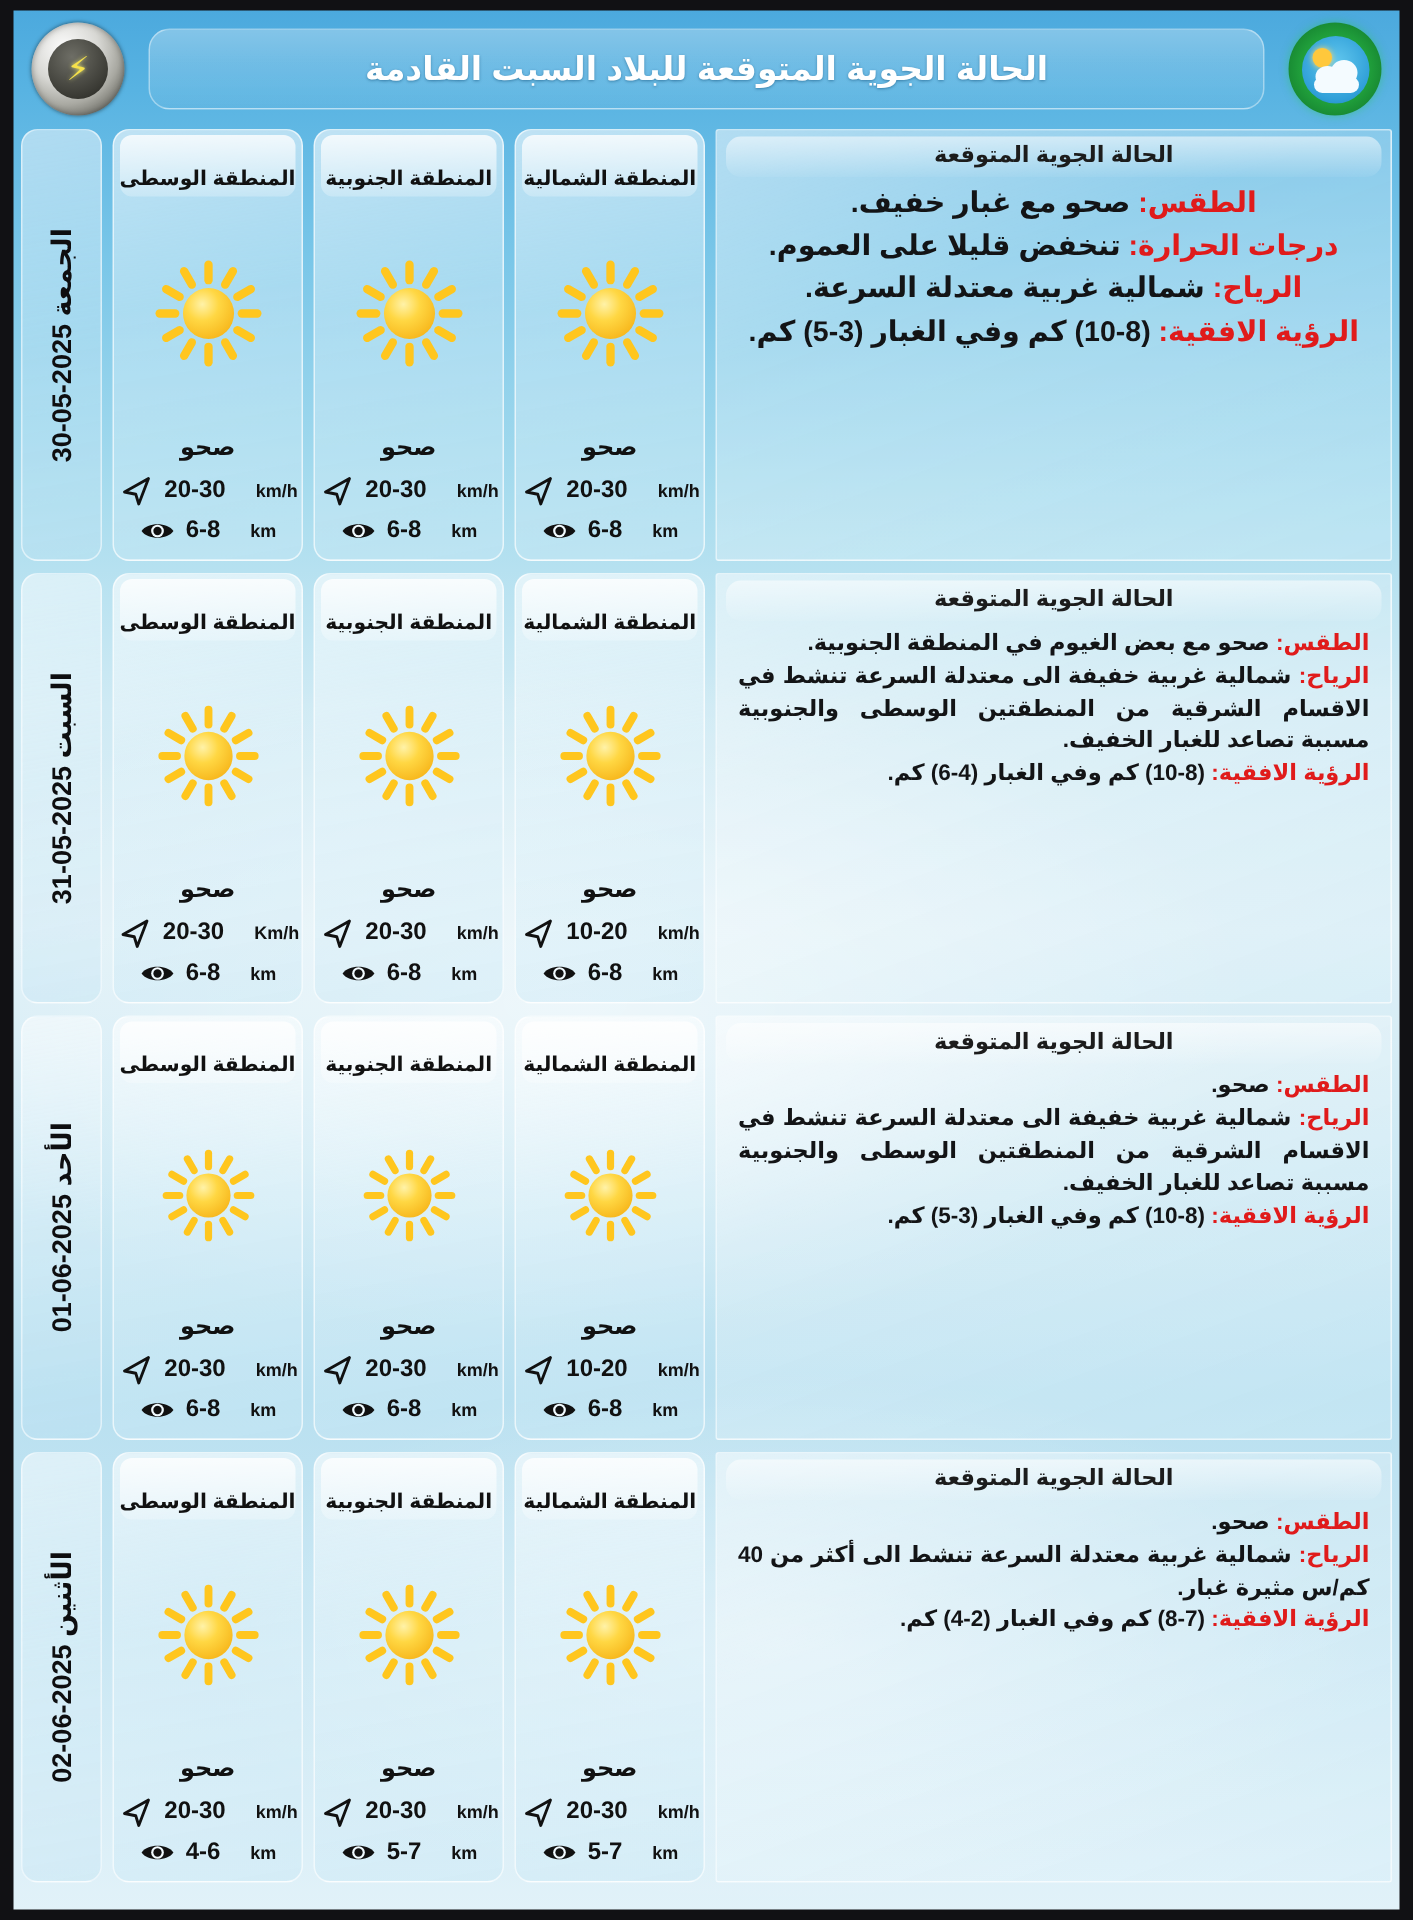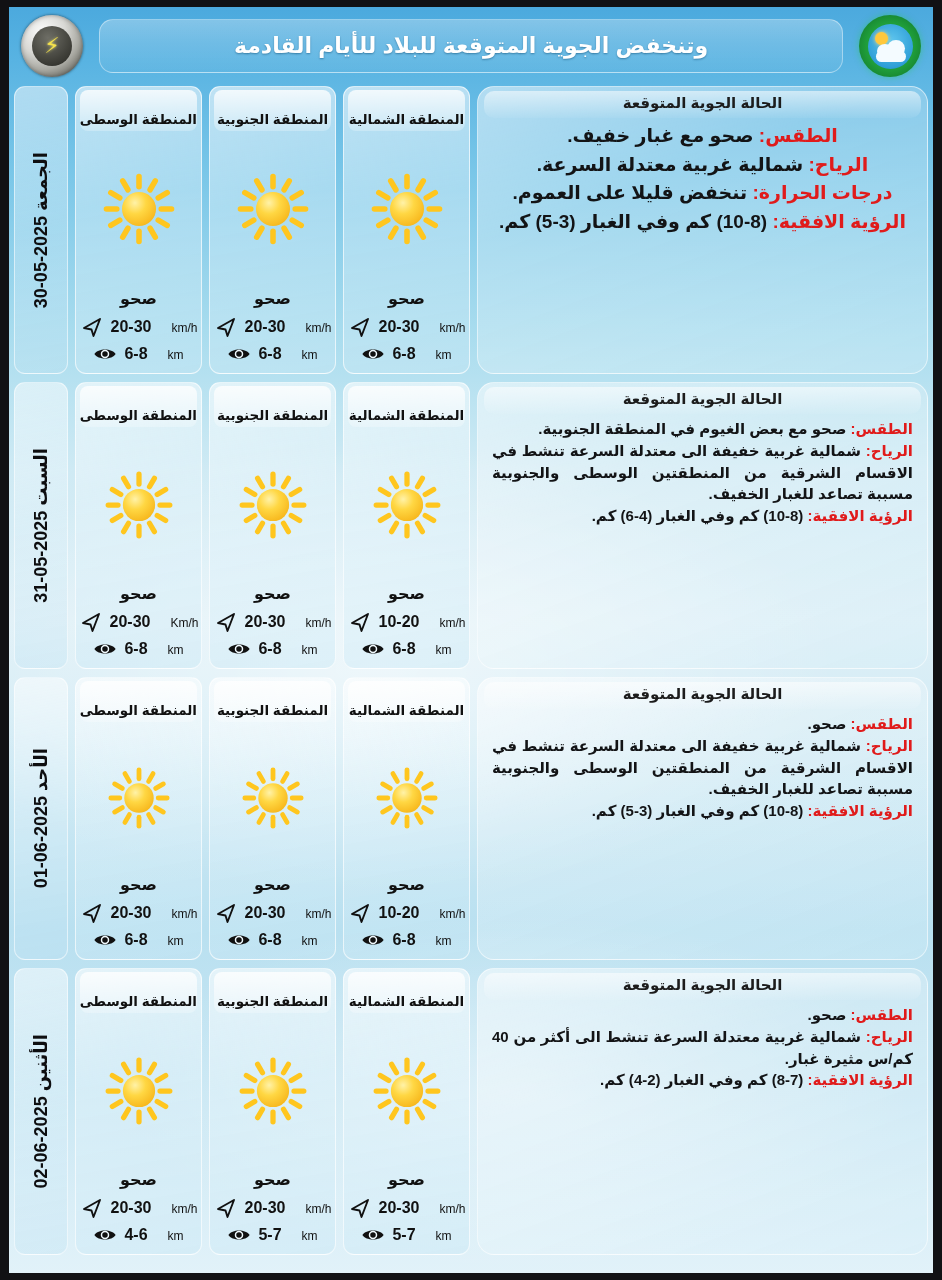--- a/index.html
+++ b/index.html
@@ -158,21 +158,21 @@
     display: flex;
     flex-direction: row;
     gap: 7px;
     margin-bottom: 8px;
     align-items: stretch;
   }
 
   
   .text-panel {
     flex: 1 1 auto;
-    border-radius: 17px;
+    border-radius: 2px;
     background: linear-gradient(160deg, rgba(255,255,255,.52) 0%, rgba(255,255,255,.26) 35%, rgba(215,240,250,.30) 100%);
     border: 1px solid rgba(255,255,255,.55);
     padding: 6px 14px 10px 14px;
     display: flex;
     flex-direction: column;
   }
 
   .panel-title {
     text-align: center;
     font-size: 15px;
@@ -258,21 +258,21 @@
   .metric .icon { flex: 0 0 auto; display: flex; align-items: center; }
   .metric .m-val {
     font-size: 16px;
     font-weight: bold;
     color: #111;
     direction: ltr;
     white-space: nowrap;
   }
   .metric .m-unit {
     font-size: 12px;
-    font-weight: normal;
+    font-weight: bold;
     color: #111;
     direction: ltr;
   }
   .metric-inline { display: flex; flex-direction: row; align-items: baseline; gap: 20px; direction: ltr; }
 
   
   .date-strip {
     flex: 0 0 54px;
     width: 54px;
     border-radius: 11px;
@@ -308,39 +308,39 @@
     <div class="logo logo-right">
       <div class="inner">
         <span class="sun-dot"></span>
         <span class="cloud-a"></span>
         <span class="cloud-b"></span>
         <span class="cloud-c"></span>
       </div>
     </div>
 
     <div id="title-bar">
-      <span>وتنخفض الجوية المتوقعة للبلاد للأيام القادمة</span>
+      <span>الحالة الجوية المتوقعة للبلاد السبت القادمة</span>
     </div>
 
     <div class="logo logo-left">
       <div class="inner">
         <span class="bolt">⚡</span>
       </div>
     </div>
 
   </div>
 
   <div id="rows">
       <div class="day-row r1 big">
         <div class="text-panel">
           <div class="panel-title">الحالة الجوية المتوقعة</div>
           <div class="fc-lines">
             <p class="fc-line"><span class="lbl">الطقس:</span> <span class="val">صحو مع غبار خفيف.</span></p>
+            <p class="fc-line"><span class="lbl">درجات الحرارة:</span> <span class="val">تنخفض قليلا على العموم.</span></p>
             <p class="fc-line"><span class="lbl">الرياح:</span> <span class="val">شمالية غربية معتدلة السرعة.</span></p>
-            <p class="fc-line"><span class="lbl">درجات الحرارة:</span> <span class="val">تنخفض قليلا على العموم.</span></p>
             <p class="fc-line"><span class="lbl">الرؤية الافقية:</span> <span class="val">(8-10) كم وفي الغبار (3-5) كم.</span></p>
           </div>
         </div>
         <div class="region-card">
           <div class="region-title">المنطقة الشمالية</div>
           <div class="sun-wrap">
             <svg width="74" height="74" viewBox="0 0 100 100">
               <defs>
                 <radialGradient id="sg74" cx="38%" cy="32%" r="72%">
                   <stop offset="0%" stop-color="#fff2a8"></stop>

